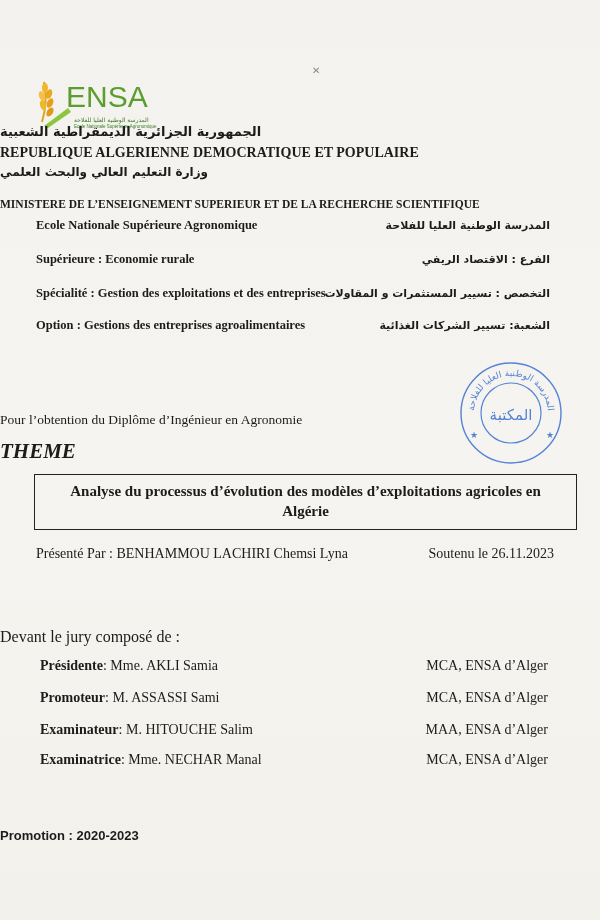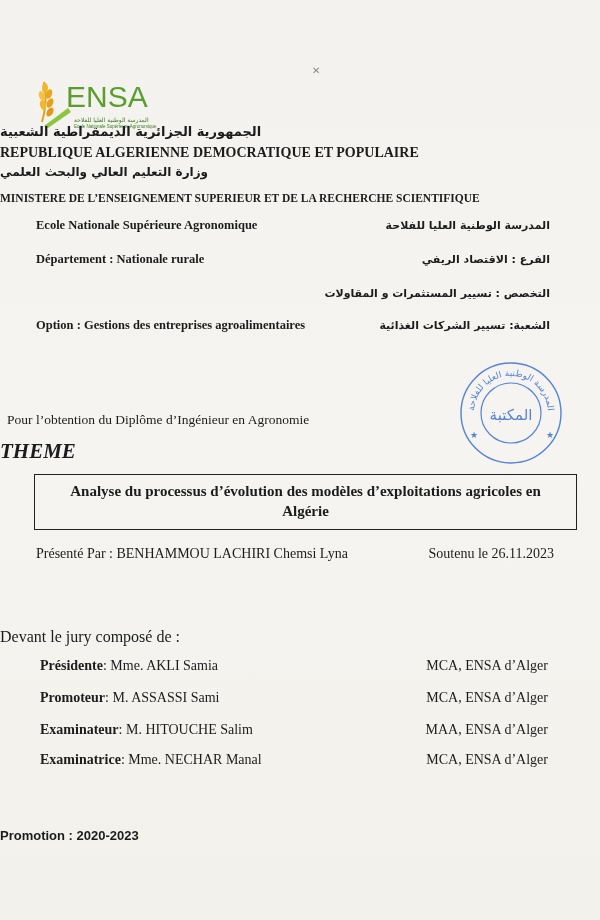--- a/index.html
+++ b/index.html
@@ -19,27 +19,27 @@
   .logo-wheat { position: absolute; left: 2px; top: 2px; width: 34px; height: 50px; }
   .logo-text { position: absolute; left: 30px; top: 4px; font-family: "Liberation Sans", sans-serif; font-size: 30px; color: #5a9e2e; letter-spacing: 0px; line-height: 34px; }
   .logo-sub1 { position: absolute; left: 38px; top: 40px; font-size: 6px; color: #3b7d22; font-family: "DejaVu Sans", sans-serif; white-space: nowrap; }
   .logo-sub2 { position: absolute; left: 38px; top: 48px; font-size: 4.5px; color: #3b7d22; font-family: "Liberation Sans", sans-serif; white-space: nowrap; }
 
   .ar { direction: rtl; font-family: "DejaVu Sans", sans-serif; }
 
   .hdr-ar1 { top: 124px; font-size: 13px; font-weight: bold; }
   .hdr-fr1 { top: 145px; font-size: 14px; font-weight: bold; }
   .hdr-ar2 { top: 165px; font-size: 12px; font-weight: bold; }
-  .hdr-fr2 { top: 192px; font-size: 11.5px; font-weight: bold; }
+  .hdr-fr2 { top: 198px; font-size: 11.5px; font-weight: bold; }
 
   .info-left { left: 36px; font-size: 12.5px; font-weight: bold; white-space: nowrap; }
   .info-right { right: 50px; font-size: 11px; font-weight: bold; white-space: nowrap; }
 
   .memoire { top: 385px; font-size: 13px; font-weight: bold; }
-  .obtention { top: 412px; font-size: 13.5px; padding-left: 7px; }
+  .obtention { top: 412px; font-size: 13.5px; }
   .theme { top: 439px; font-size: 21px; font-weight: bold; font-style: italic; }
   .title-box {
     left: 34px; top: 474px; width: 543px; height: 56px;
     border: 1.5px solid #222; box-sizing: border-box;
     text-align: center; font-weight: bold; font-size: 15px; line-height: 20px;
     padding-top: 6px;
   }
 
   .presente { left: 36px; top: 546px; font-size: 14px; white-space: nowrap; }
   .soutenu { right: 46px; top: 546px; font-size: 14px; white-space: nowrap; text-align: right; }
@@ -78,23 +78,24 @@
   <div class="abs smudge">✕</div>
 
   <div class="abs center hdr-ar1 ar">الجمهورية الجزائرية الديمقراطية الشعبية</div>
   <div class="abs center hdr-fr1">REPUBLIQUE ALGERIENNE DEMOCRATIQUE ET POPULAIRE</div>
   <div class="abs center hdr-ar2 ar">وزارة التعليم العالي والبحث العلمي</div>
   <div class="abs center hdr-fr2">MINISTERE DE L’ENSEIGNEMENT SUPERIEUR ET DE LA RECHERCHE SCIENTIFIQUE</div>
 
   <div class="abs info-left" style="top:218px">Ecole Nationale Supérieure Agronomique</div>
   <div class="abs info-right ar" style="top:219px">المدرسة الوطنية العليا للفلاحة</div>
 
-  <div class="abs info-left" style="top:252px">Département : Nationale rurale</div>
+  <div class="abs info-left" style="top:252px">Supérieure : Economie rurale</div>
   <div class="abs info-right ar" style="top:253px">الفرع : الاقتصاد الريفي</div>
 
+  <div class="abs info-left" style="top:286px">Spécialité : Gestion des exploitations et des entreprises</div>
   <div class="abs info-right ar" style="top:287px">التخصص : تسيير المستثمرات و المقاولات</div>
 
   <div class="abs info-left" style="top:318px">Option : Gestions des entreprises agroalimentaires</div>
   <div class="abs info-right ar" style="top:319px">الشعبة: تسيير الشركات الغذائية</div>
 
   <div class="abs center obtention">Pour l’obtention du Diplôme d’Ingénieur en Agronomie</div>
   <div class="abs center theme">THEME</div>
 
   <div class="abs title-box">
     <div>Analyse du processus d’évolution des modèles d’exploitations agricoles en</div>

